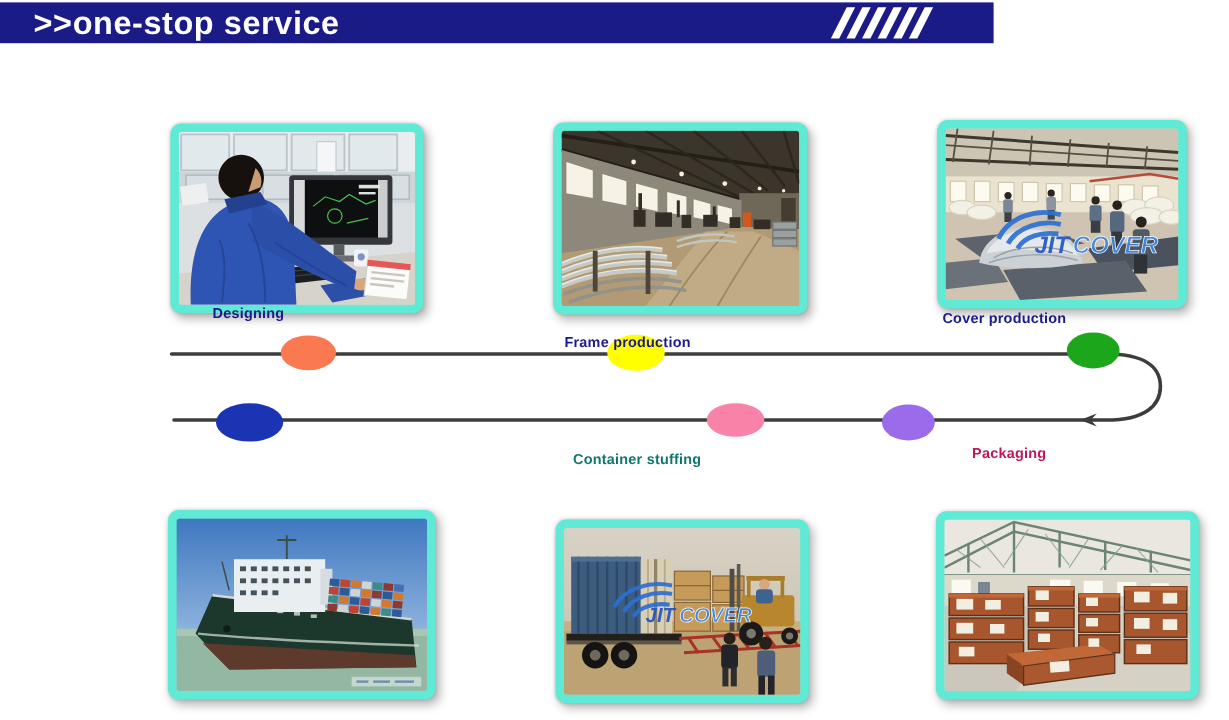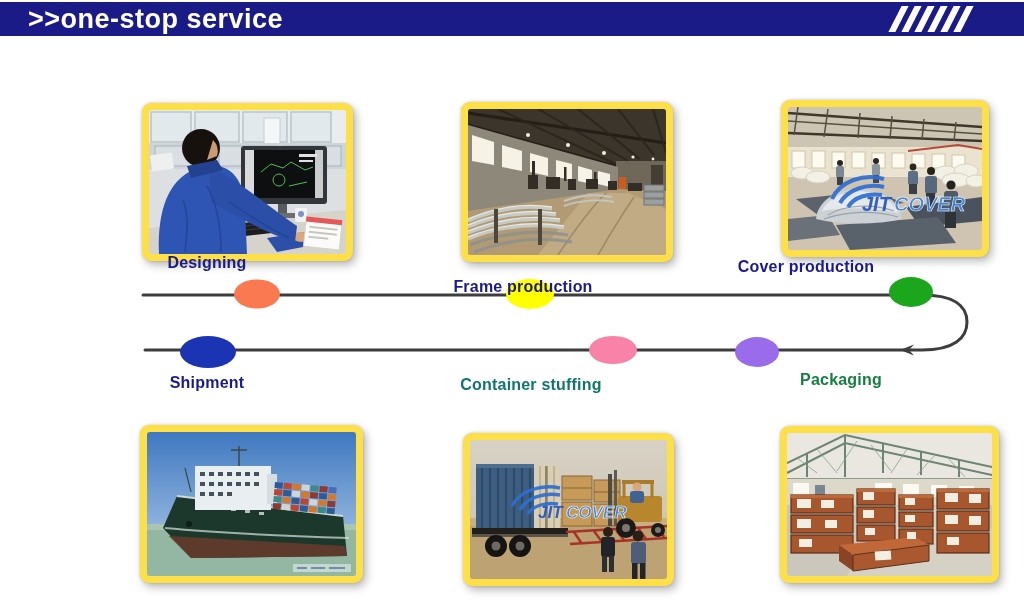--- a/index.html
+++ b/index.html
@@ -2,41 +2,41 @@
 <html><head>
 <meta charset="utf-8">
 <style>
   * { box-sizing: border-box; }
   html,body { margin:0; padding:0; background:#ffffff; }
   .stage {
     position:relative; width:1024px; height:600px; background:#ffffff;
     font-family:"Liberation Sans", sans-serif; overflow:hidden;
   }
   
-  .header { position:absolute; left:0; top:2px; width:1024px; height:34px; display:flex; align-items:center; }
+  .header { position:absolute; left:0; top:2px; width:828px; height:34px; display:flex; align-items:center; }
   .header .title { font-weight:bold; font-size:27px; margin-left:28px; letter-spacing:0.5px; white-space:pre; }
   .slashes { position:absolute; right:57px; top:4px; height:26px; display:flex; }
   .slash { width:7px; height:26px; background:#ffffff; transform:skewX(-27deg); margin-left:6px; }
   
-  .photo { position:absolute; background:#fde047; border-radius:9px; padding:7px;
+  .photo { position:absolute; background:#5eead4; border-radius:9px; padding:7px;
            box-shadow:3px 4px 8px rgba(96,96,96,0.45), 0 0 3px rgba(0,0,0,0.18); }
   .photo svg { display:block; border-radius:3px; }
   .p1 { left:102px; top:87px; }
   .p2 { left:421px; top:86px; }
   .p3 { left:741px; top:84px; }
   .p4 { left:100px; top:409px; }
   .p5 { left:423px; top:417px; }
   .p6 { left:740px; top:410px; }
   
   .flow { position:absolute; left:0; top:0; width:1024px; height:600px; pointer-events:none; }
   
-  .lbl { position:absolute; width:200px; text-align:center; font-weight:bold; font-size:16px; letter-spacing:0.2px; }
+  .lbl { position:absolute; width:200px; text-align:center; font-weight:bold; font-size:12px; letter-spacing:0.2px; }
   .lbl-designing { left:107px; top:254px; }
   .lbl-frame     { left:423px; top:254px;margin-top:24px; }
-  .lbl-cover     { left:706px; top:258px; }
+  .lbl-cover     { left:737px; top:258px; }
   .lbl-shipment  { left:107px; top:374px; }
   .lbl-container { left:431px; top:376px; }
   .lbl-packaging { left:741px; top:371px; }
 </style>
 </head>
 <body>
 
 <div class="stage">
 
   <header class="header" style="background: rgb(27, 27, 135);">
@@ -548,17 +548,16 @@
     <ellipse cx="530" cy="294" rx="24" ry="15" fill="#ffff00"></ellipse>
     <ellipse cx="911" cy="292" rx="22" ry="15" fill="#1ca61c"></ellipse>
     <ellipse cx="208" cy="352" rx="28" ry="16" fill="#1b34b4"></ellipse>
     <ellipse cx="613" cy="350" rx="24" ry="14" fill="#f983a8"></ellipse>
     <ellipse cx="757" cy="352" rx="22" ry="15" fill="#9a6cec"></ellipse>
   </svg>
 
   <div class="lbl lbl-designing" style="color: rgb(26, 26, 140);">Designing</div>
   <div class="lbl lbl-frame" style="color: rgb(26, 26, 140);">Frame production</div>
   <div class="lbl lbl-cover" style="color: rgb(26, 26, 140);">Cover production</div>
-  <div class="lbl lbl-shipment" style="color: rgb(26, 26, 140);">Shipment</div>
   <div class="lbl lbl-container" style="color: #0f766e;">Container stuffing</div>
-  <div class="lbl lbl-packaging" style="color: #15803d;">Packaging</div>
+  <div class="lbl lbl-packaging" style="color: #be185d;">Packaging</div>
 
 </div>
 
 </body></html>

